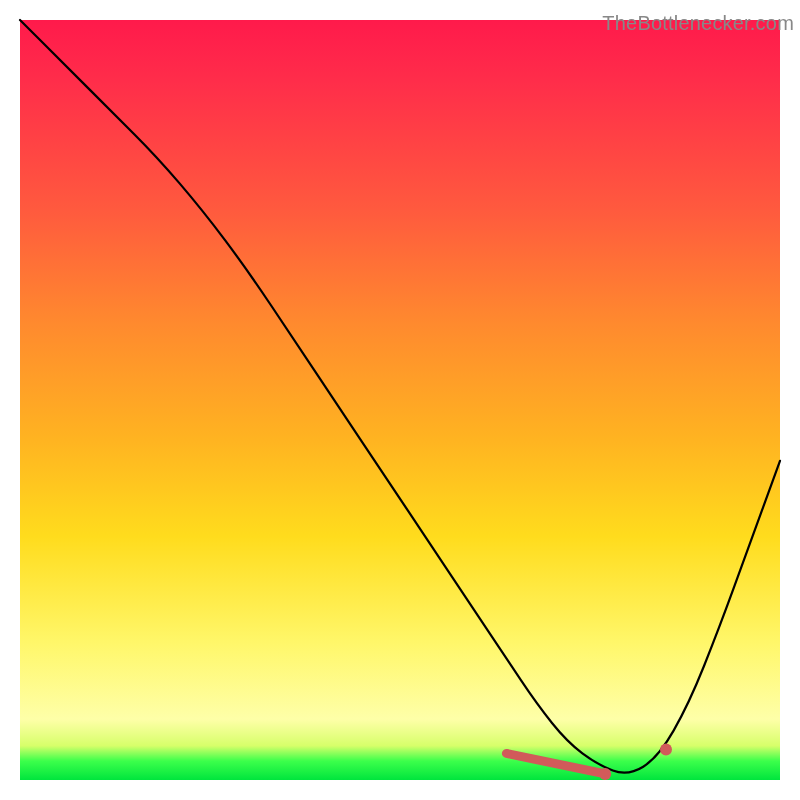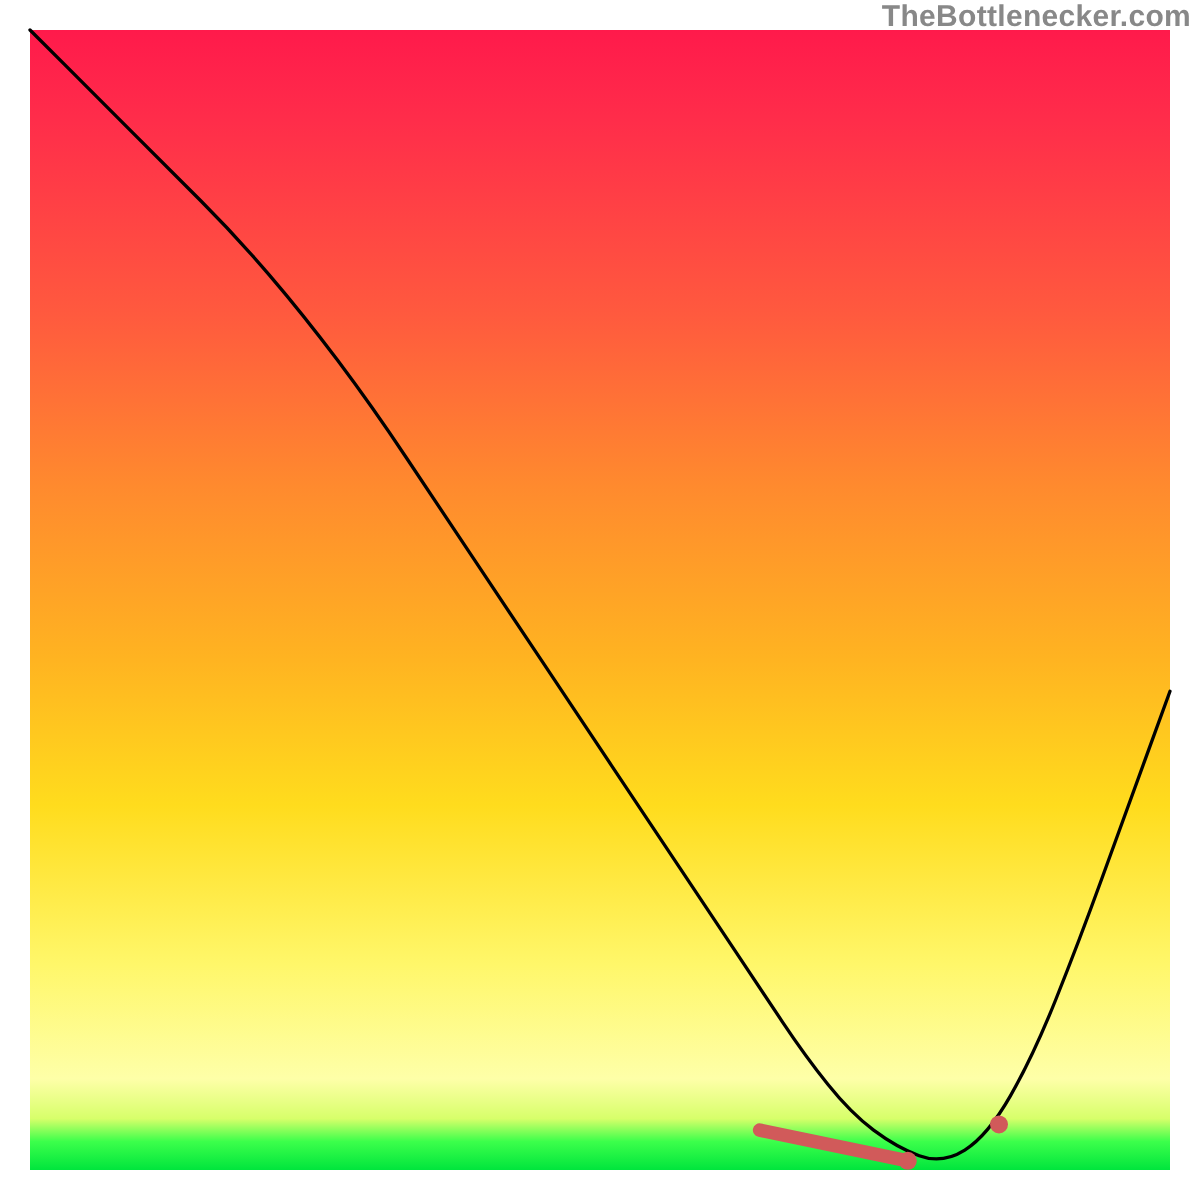--- a/index.html
+++ b/index.html
@@ -11,24 +11,24 @@
     background: #fff;
     font-family: Arial, Helvetica, sans-serif;
   }
   .chart-wrapper {
     position: relative;
     width: 800px;
     height: 800px;
   }
   .attribution {
     position: absolute;
-    top: 0;
+    top: 12px;
     right: 6px;
     font-size: 20px;
-    font-weight: bold;
+    font-weight: normal;
     color: #888;
     letter-spacing: 0.2px;
     z-index: 10;
   }
   .plot-area {
     position: absolute;
     left: 20px;
     top: 20px;
     width: 760px;
     height: 760px;

